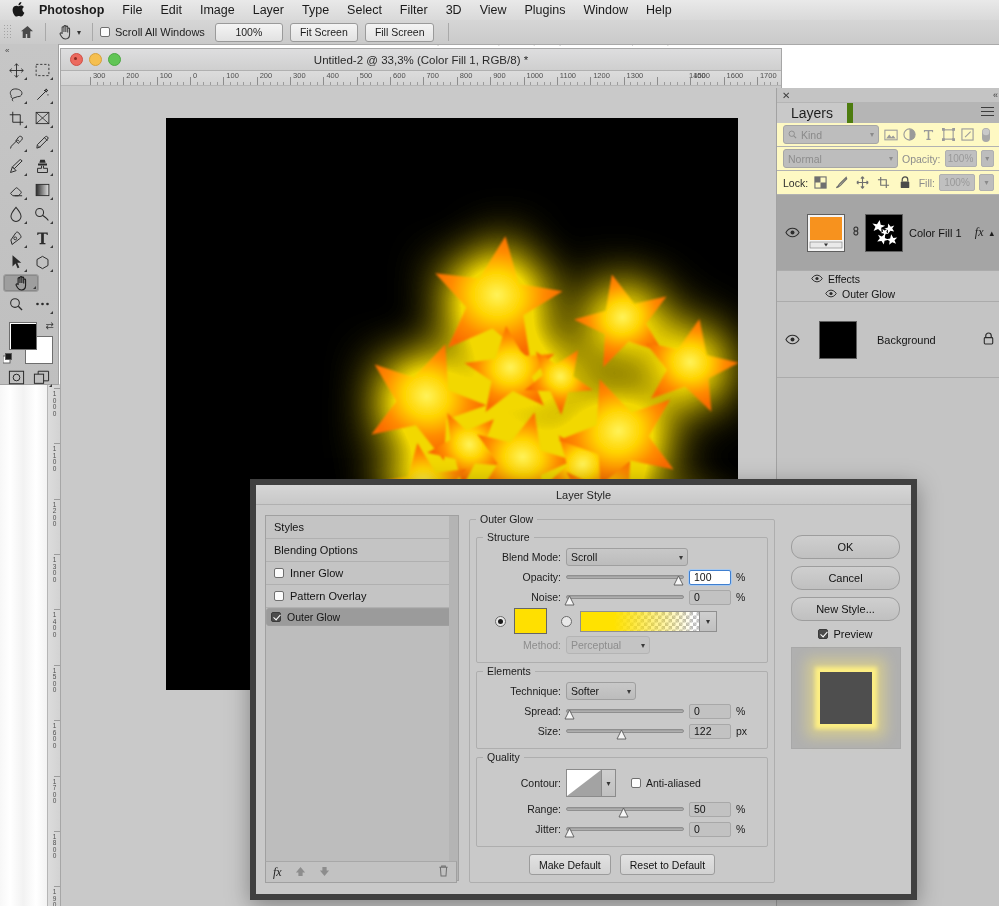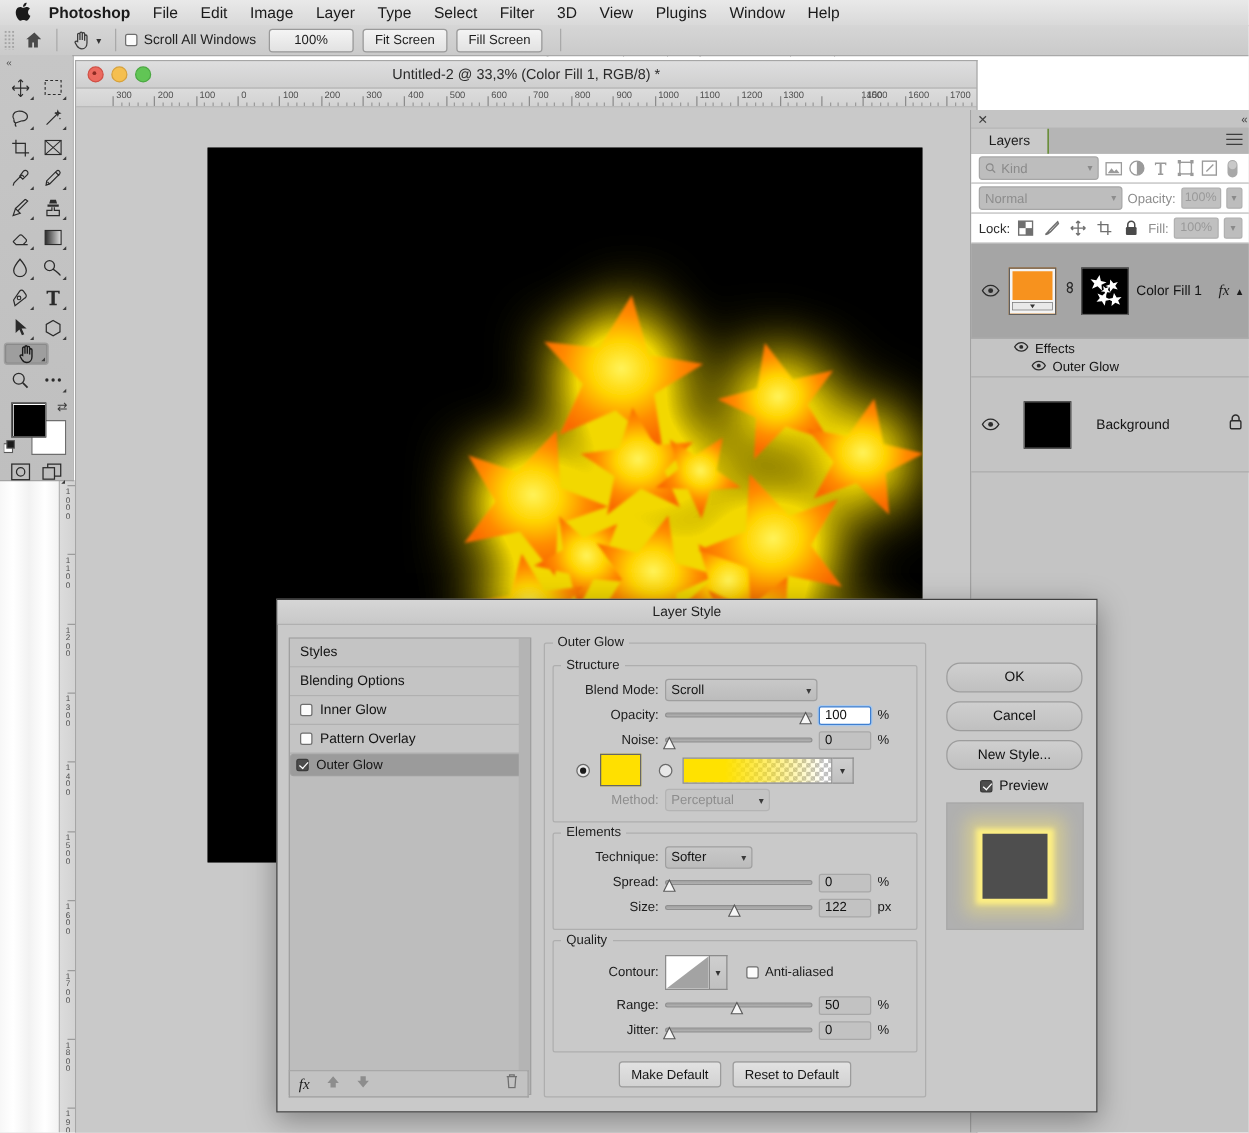--- a/index.html
+++ b/index.html
@@ -110,25 +110,25 @@
   #canvasglow{position:absolute;inset:0;}
 
   
   #layerspanel{left:776px;top:88px;width:223px;height:818px;
      background:#c4c4c4;border-left:1px solid #a2a2a2;}
   #lp-closerow{height:14px;position:relative;background:#c4c4c4;}
   #lp-closerow .x{position:absolute;left:5px;top:2px;font-size:10px;color:#3d3d3d;}
   #lp-closerow .arrows{position:absolute;right:2px;top:2px;font-size:9px;color:#3d3d3d;}
   #lp-tabs{height:21px;background:#b5b5b5;display:flex;align-items:flex-end;position:relative;}
   #lp-tabs .tab{height:20px;padding:0 14px;display:flex;align-items:center;
-     font-size:11px;color:#1d1d1d;background:#c9c9c9;border-right:1px solid #4d7c0f;}
+     font-size:14px;color:#1d1d1d;background:#c9c9c9;border-right:6px solid #4d7c0f;}
   #lp-tabs .menu{position:absolute;right:6px;top:5px;width:13px;}
   #lp-tabs .menu i{display:block;height:1px;background:#3d3d3d;margin-bottom:3px;}
   .lp-row{height:23px;display:flex;align-items:center;padding:0 6px;
-     background:#ffffff;border-bottom:1px solid #b2b2b2;gap:4px;}
+     background:#fef9c3;border-bottom:1px solid #b2b2b2;gap:4px;}
   .lp-sel{height:17px;flex:0 0 86px;border:1px solid #a6a6a6;border-radius:3px;
      background:#bdbdbd;display:flex;align-items:center;gap:4px;padding:0 4px;
      font-size:10.5px;color:#8a8a8a;}
   .lp-sel .cv{flex:1;}
   .lp-filtericon{width:20px;height:18px;display:flex;align-items:center;justify-content:center;color:#9a9a9a;}
   .lp-blend{height:17px;flex:0 0 105px;border:1px solid #a6a6a6;border-radius:3px;
      background:#bdbdbd;display:flex;align-items:center;padding:0 4px;font-size:10.5px;color:#8d8d8d;}
   .lp-lbl{font-size:10.5px;color:#8d8d8d;}
   .lp-numbox{height:15px;width:34px;border:1px solid #b0b0b0;background:#c0c0c0;border-radius:2px;
      font-size:10px;color:#999;display:flex;align-items:center;justify-content:center;}
@@ -142,22 +142,22 @@
   .eye{width:18px;display:flex;align-items:center;justify-content:center;}
   .thumb{width:36px;height:36px;border:1px solid #5f5f5f;background:#000;position:relative;flex:0 0 36px;}
   .lname{font-size:11px;color:#141414;flex:1;}
   .fx{font-size:12px;font-style:italic;font-family:"Liberation Serif",serif;color:#1c1c1c;}
   .effrow{height:15px;display:flex;align-items:center;padding-left:34px;gap:5px;
      font-size:10.5px;color:#141414;background:#c4c4c4;}
   .effrow.sub{padding-left:48px;}
   .lockmini{margin-left:auto;}
 
   
-  #dlg{left:221px;top:479px;width:655px;height:409px;background:#c9c9c9;
-     border:1px solid #404040;box-shadow:0 6px 22px rgba(0,0,0,.35);}
+  #dlg{left:250px;top:479px;width:655px;height:409px;background:#c9c9c9;
+     border:6px solid #404040;box-shadow:0 6px 22px rgba(0,0,0,.35);}
   #dlg-title{height:19px;background:linear-gradient(#d6d6d6,#c8c8c8);border-bottom:1px solid #b0b0b0;
      display:flex;align-items:center;justify-content:center;font-size:11px;color:#1f1f1f;}
   #dlg-body{position:relative;height:390px;}
 
   #stylelist{position:absolute;left:9px;top:10px;width:192px;height:364px;
      background:#bdbdbd;border:1px solid #a0a0a0;}
   .stitem{height:22px;display:flex;align-items:center;padding-left:8px;gap:6px;
      font-size:11px;color:#131313;border-bottom:1px solid #b0b0b0;background:#c4c4c4;}
   .stitem.sel{background:#9b9b9b;}
   #stylelist .spacer{flex:1;background:#c0c0c0;}

